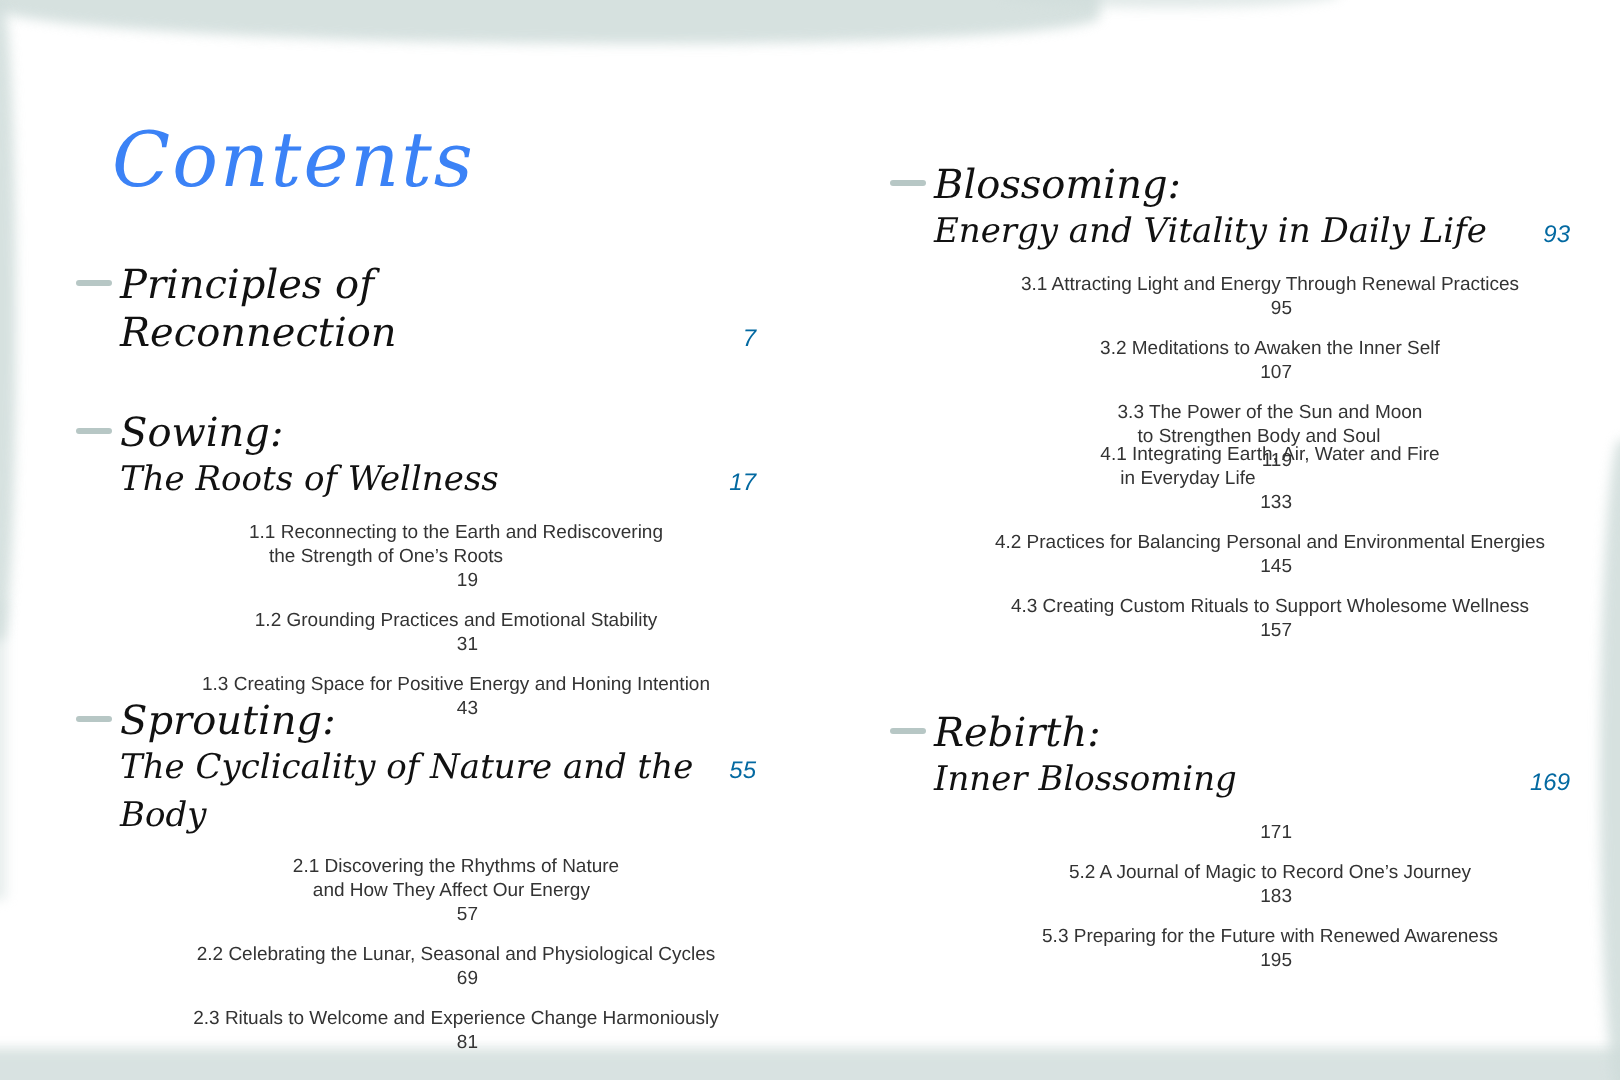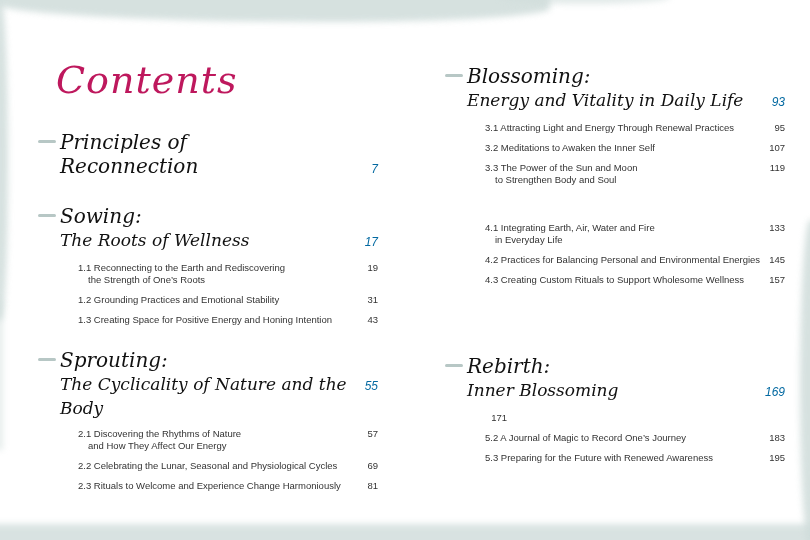--- a/index.html
+++ b/index.html
@@ -35,21 +35,21 @@
     .col-left { left: 38px; width: 340px; }
     .col-right { left: 445px; width: 340px; }
 
     .contents-title {
       position: absolute;
       left: 56px;
       top: 58px;
       font-family: "DejaVu Serif", serif;
       font-style: italic;
       font-size: 38px;
-      color: #be185d;
+      color: #3b82f6;
       letter-spacing: 1px;
     }
 
     .chapter { position: absolute; left: 0; width: 340px; }
     .chapter-head {
       position: relative;
       font-family: "DejaVu Serif", serif;
       font-style: italic;
       color: #111;
     }
@@ -80,26 +80,27 @@
       font-style: italic;
       font-size: 12px;
       color: #0369a1;
       min-width: 20px;
       text-align: right;
     }
     .sections { margin-top: 8px; margin-left: 40px; }
     .sec {
       display: flex;
       justify-content: space-between;
-      align-items: flex-start;
+      align-items: center;
       font-family: "Liberation Sans", sans-serif;
       font-size: 9.5px;
       color: #333;
       margin-bottom: 8px;
       line-height: 12px;
+      flex-direction: column;
     }
     .sec-title { max-width: 280px; }
     .sec-title .cont { display: block; padding-left: 10px; }
     .sec-page { min-width: 22px; text-align: right; }
   </style>
 </head>
 <body>
 
 <div class="page">
   <div class="wash wash-top"></div>
@@ -176,21 +177,21 @@
         <div class="sec">
           <span class="sec-title">2.3 Rituals to Welcome and Experience Change Harmoniously</span>
           <span class="sec-page">81</span>
         </div>
       </div>
     </div>
   </div>
 
   <div class="col col-right">
 
-    <div class="chapter" style="top:64px">
+    <div class="chapter" style="top:80px">
       <div class="chapter-head">
         <div class="dash"></div>
         <div class="ch-line1">Blossoming:</div>
         <div class="ch-line2">
           <span>Energy and Vitality in Daily Life</span>
           <span class="ch-page">93</span>
         </div>
       </div>
       <div class="sections">
         <div class="sec">

